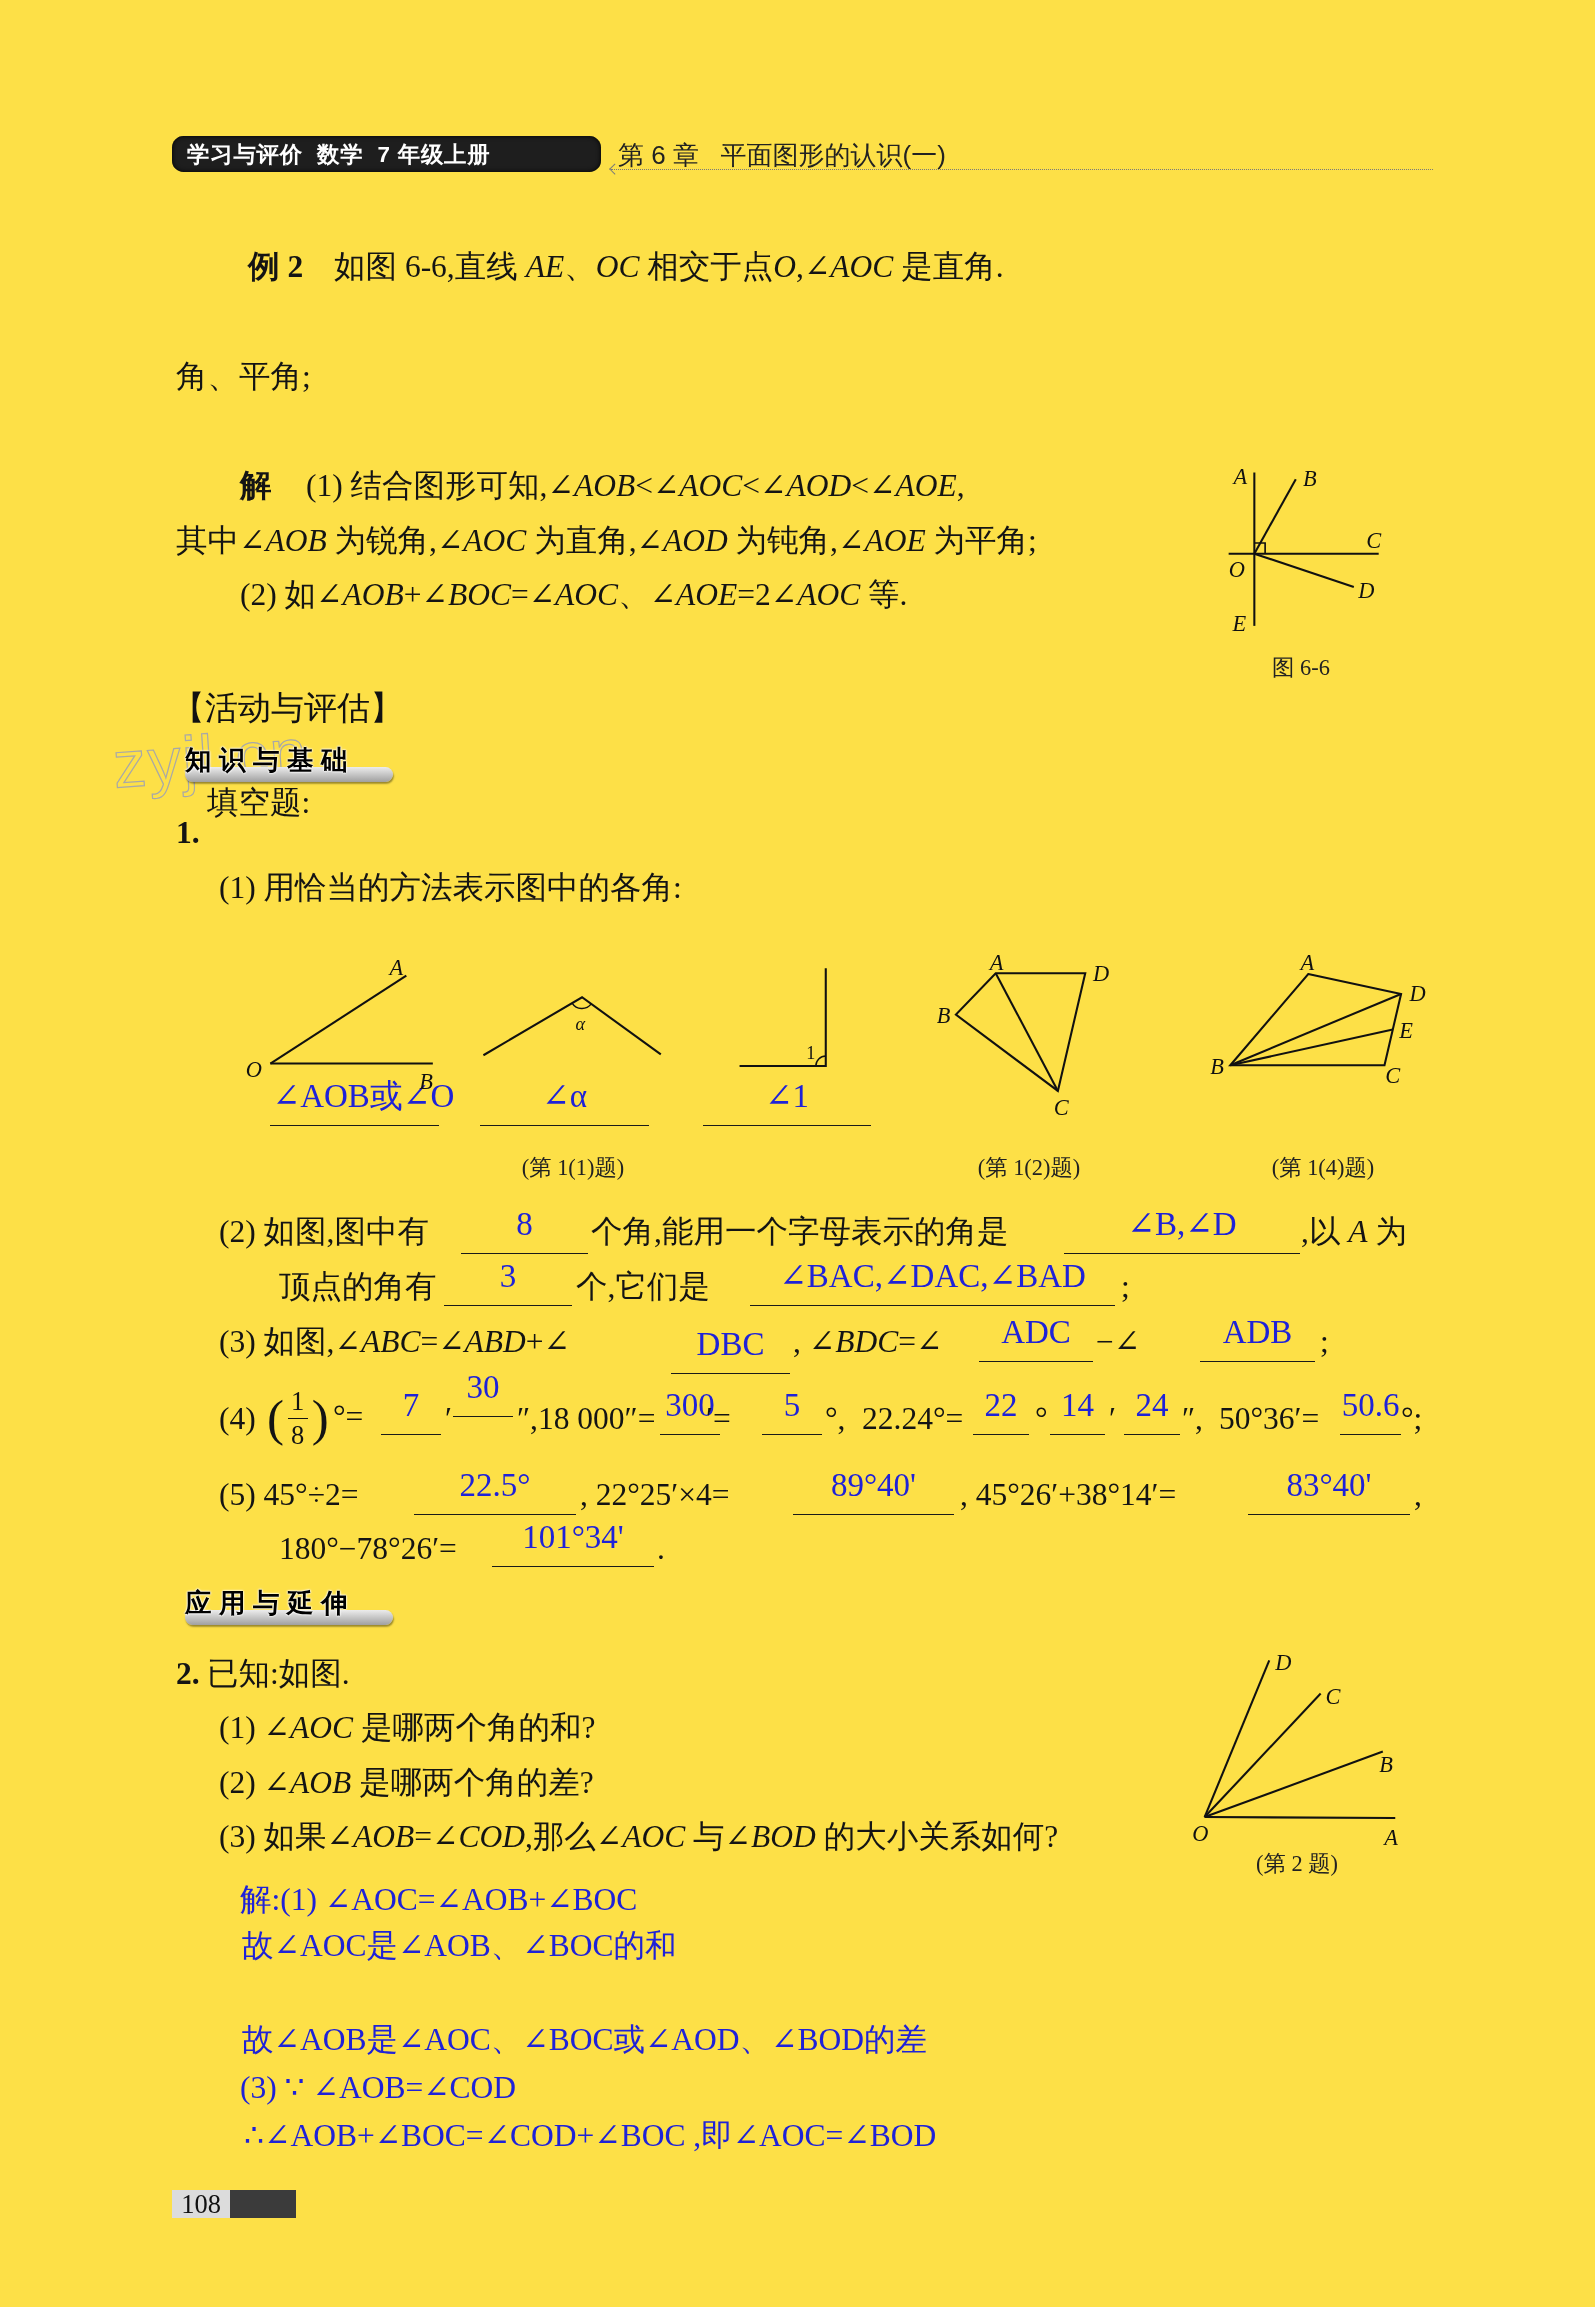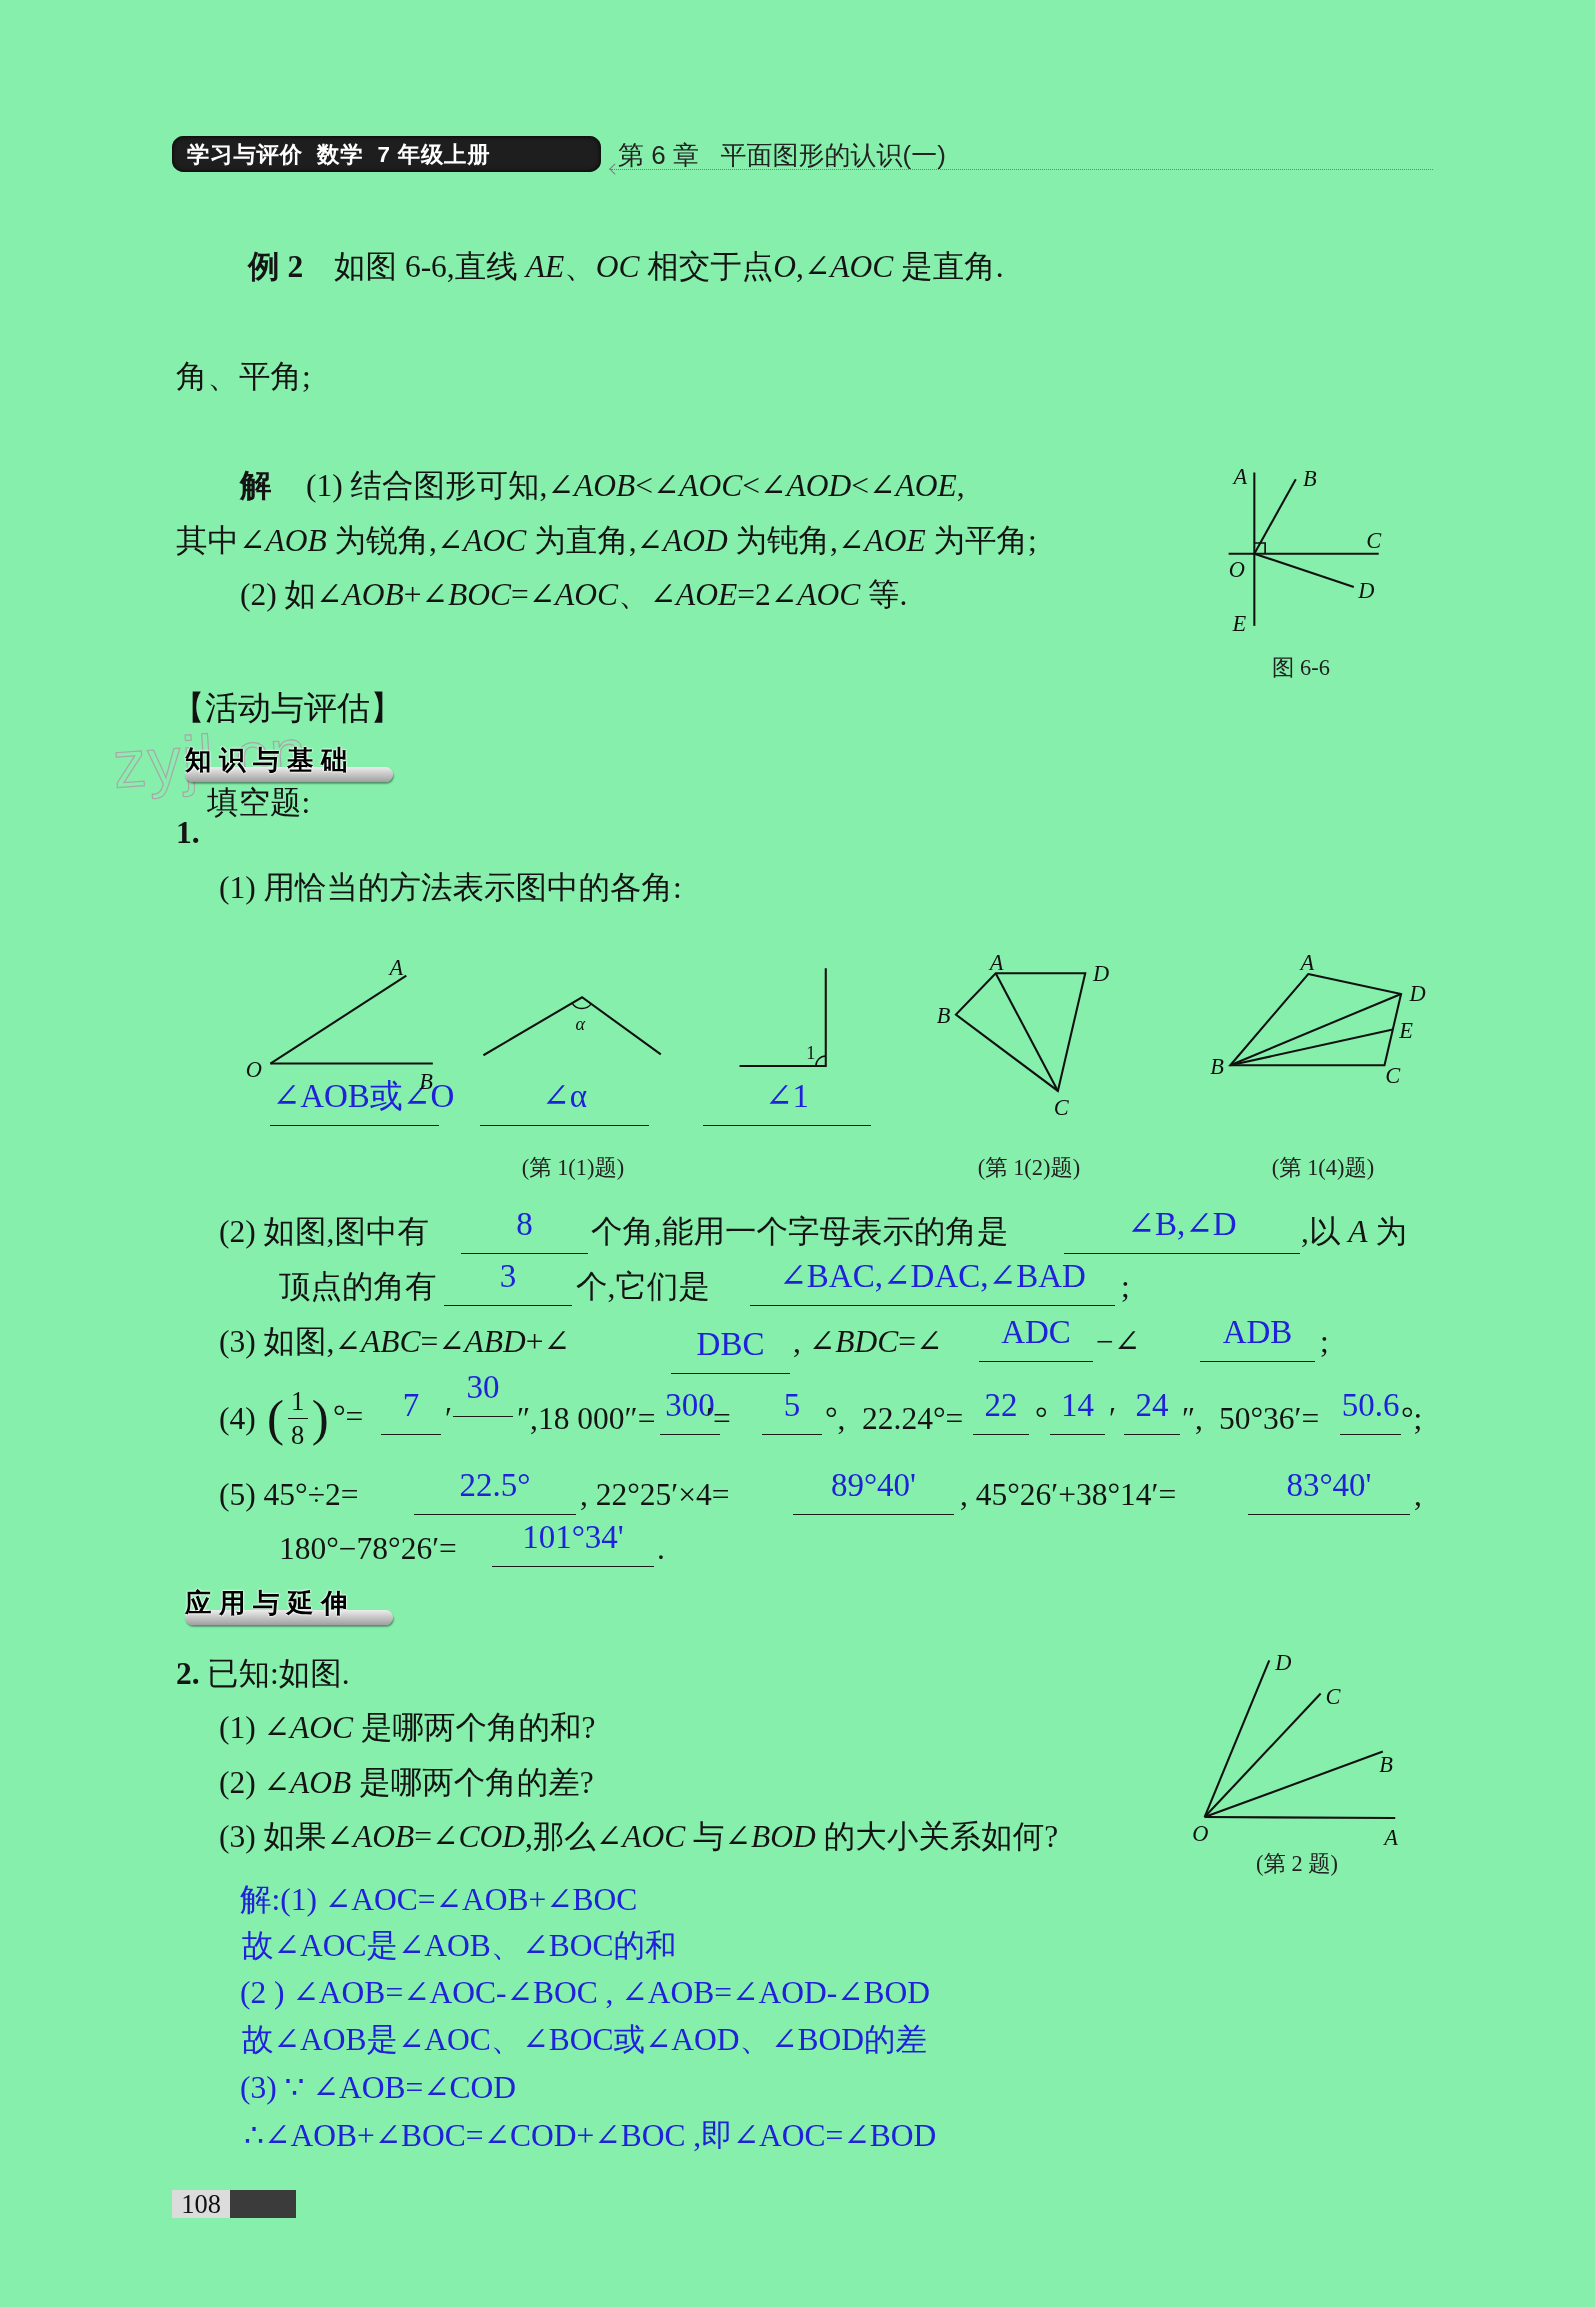--- a/index.html
+++ b/index.html
@@ -1,16 +1,16 @@
 <!DOCTYPE html>
 <html style="font-size:13.3px"><head>
 <meta charset="utf-8">
 <style>
   html,body{margin:0;padding:0;background:#fff;}
-  #page{position:relative;width:1596px;height:2307px;background:#86efac;overflow:hidden;
+  #page{position:relative;width:1596px;height:2307px;background:#fde047;overflow:hidden;
         font-family:"Liberation Serif","DejaVu Serif",serif;color:#141414;}
   .t{position:absolute;white-space:pre;font-size:31.5px;line-height:31.5px;}
   .t i{font-style:italic;}
   .bold{font-weight:bold;}
   .blank{position:absolute;height:45px;border-bottom:1.7px solid #1a1a1a;}
   .ans{position:absolute;left:-50px;right:-50px;top:0;text-align:center;white-space:pre;
        font-size:33px;line-height:33px;color:#1f22d8;}
   .blue{position:absolute;white-space:pre;font-size:31.5px;line-height:31.5px;color:#1f22d8;}
   .cap{position:absolute;white-space:pre;font-size:22.4px;line-height:23px;transform:translateX(-50%);color:#222;}
   
@@ -199,21 +199,20 @@
   </div>
   <div class="t bold" style="left:176px;top:1658px;">2.</div>
   <div class="t" style="left:207px;top:1658px;">已知:如图.</div>
   <div class="t m" style="left:219px;top:1712px;">(1) ∠<i>A</i><i>O</i><i>C</i> 是哪两个角的和?</div>
   <div class="t m" style="left:219px;top:1767px;">(2) ∠<i>A</i><i>O</i><i>B</i> 是哪两个角的差?</div>
   <div class="t m" style="left:219px;top:1821px;">(3) 如果∠<i>A</i><i>O</i><i>B</i>=∠<i>C</i><i>O</i><i>D</i>,那么∠<i>A</i><i>O</i><i>C</i> 与∠<i>B</i><i>O</i><i>D</i> 的大小关系如何?</div>
   <div class="cap" style="left:1297px;top:1852px;">(第 2 题)</div>
 
   <div class="blue" style="left:240px;top:1884px;">解:(1) ∠AOC=∠AOB+∠BOC</div>
   <div class="blue" style="left:242px;top:1930px;">故∠AOC是∠AOB、∠BOC的和</div>
-  <div class="blue" style="left:240px;top:1977px;">(2 ) ∠AOB=∠AOC-∠BOC , ∠AOB=∠AOD-∠BOD</div>
   <div class="blue" style="left:242px;top:2024px;">故∠AOB是∠AOC、∠BOC或∠AOD、∠BOD的差</div>
   <div class="blue" style="left:240px;top:2072px;">(3) ∵ ∠AOB=∠COD</div>
   <div class="blue" style="left:244px;top:2120px;">∴∠AOB+∠BOC=∠COD+∠BOC ,即∠AOC=∠BOD</div>
 
   <div class="pgno">108</div>
   <div class="pgdark"></div>
 
   <svg class="figs" width="1596" height="2307" viewBox="0 0 1925 2783">
 
     <g stroke="#111" stroke-width="2.5" fill="none">

